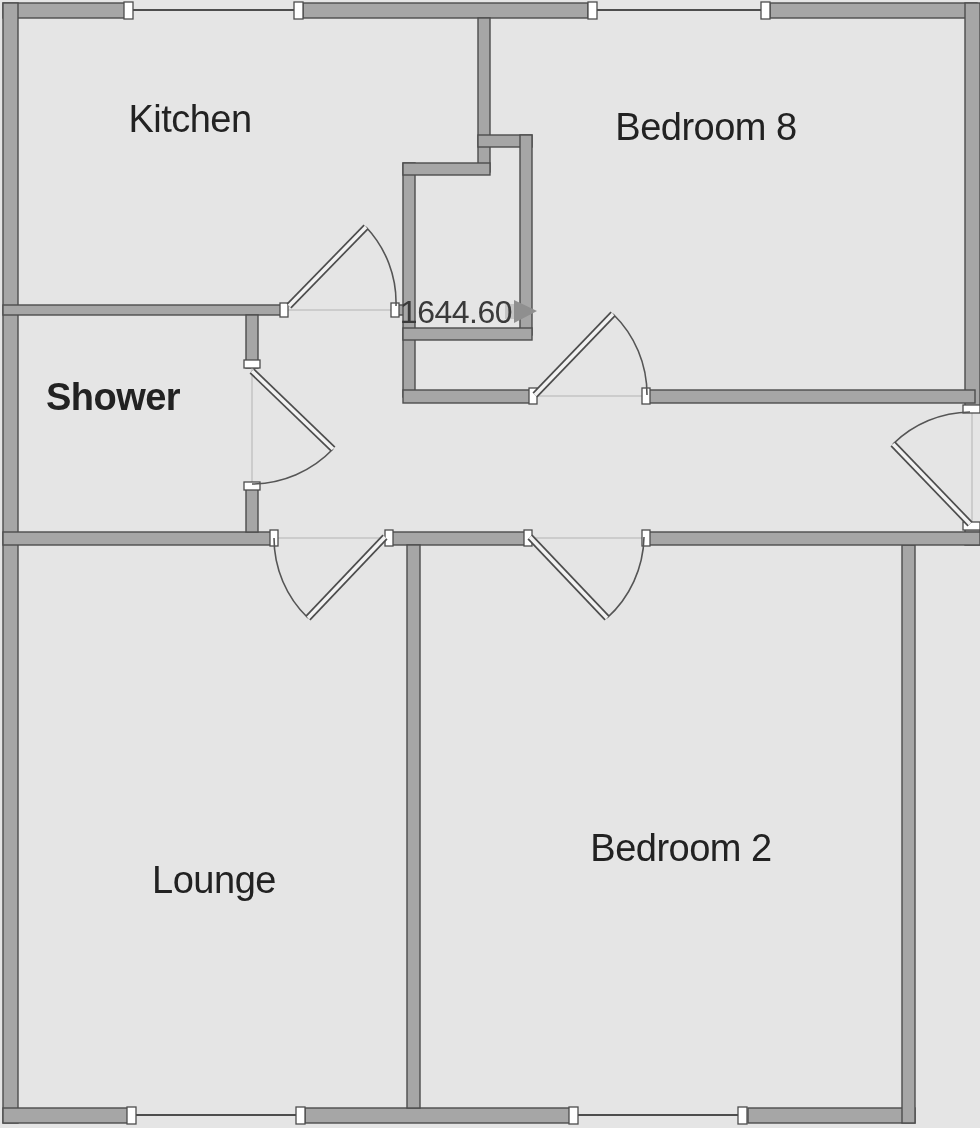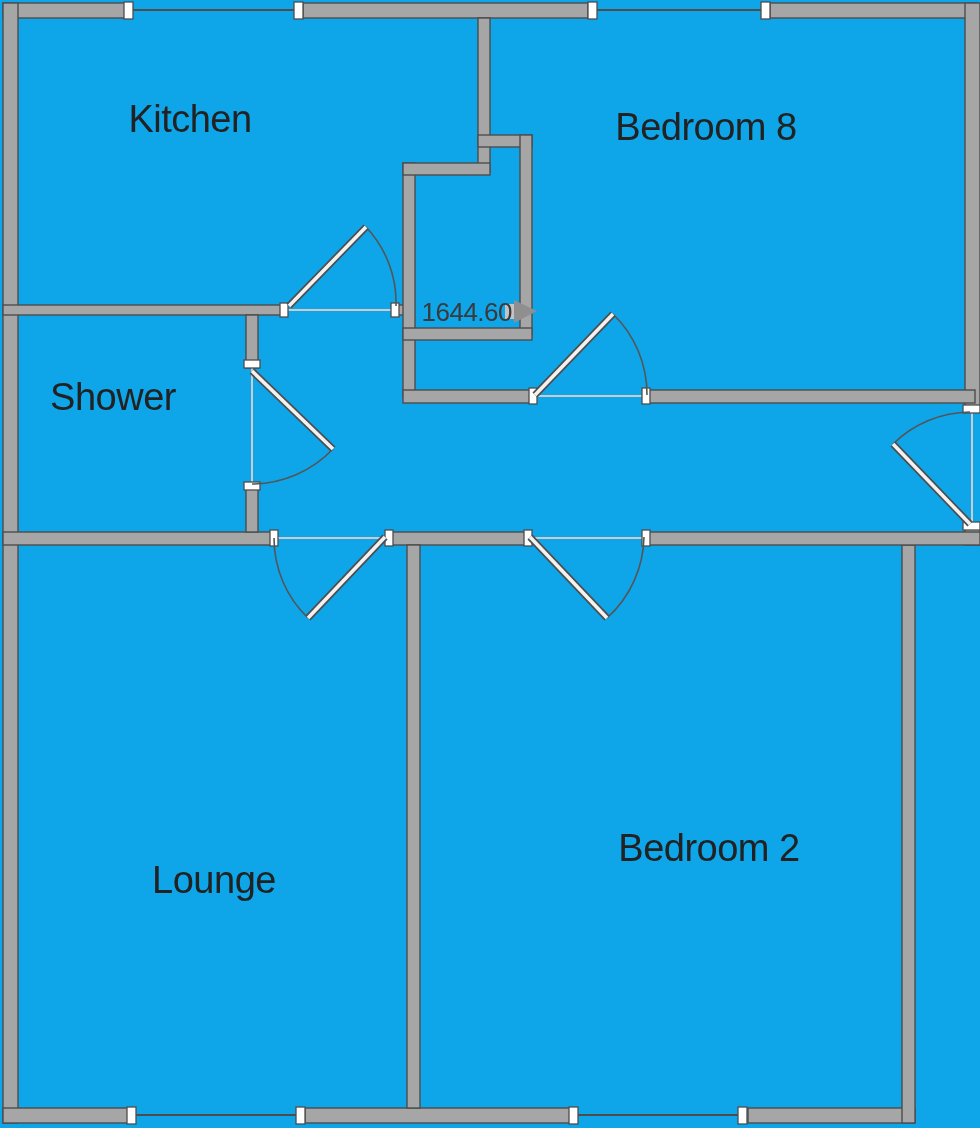--- a/index.html
+++ b/index.html
@@ -1,19 +1,19 @@
 <!DOCTYPE html>
 <html><head>
 <meta charset="utf-8">
 <style>
   html,body{margin:0;padding:0;background:#ffffff;}
   .plan{
     position:relative;
     width:980px;height:1128px;
-    background:#0ea5e9;
+    background:#e5e5e5;
     font-family:"Liberation Sans",sans-serif;
     overflow:hidden;
   }
   .plan svg{position:absolute;left:0;top:0;}
   .room-label{
     position:absolute;
     transform:translate(-50%,-50%);
     font-size:38px;
     color:#222222;
     letter-spacing:-0.5px;
@@ -25,21 +25,21 @@
     font-size:38px;
     color:#222222;
     letter-spacing:-0.5px;
     text-align:center;
     line-height:1.25;
     white-space:nowrap;
   }
   .measure-label{
     position:absolute;
     transform:translate(-100%,-50%);
-    font-size:26px;
+    font-size:32px;
     color:#3a3a3a;
     letter-spacing:-0.5px;
     white-space:nowrap;
   }
 </style>
 </head>
 <body>
 
 <div class="plan">
 
@@ -175,23 +175,23 @@
     <g>
       <rect x="505" y="304" width="9" height="15" fill="#c4c4c4"></rect>
       <polygon points="514,300 537,311 514,323" fill="#8f8f8f"></polygon>
     </g>
   </svg>
 
   <div class="room-label" style="left:190px; top:119px;">Kitchen</div>
 
   <div class="room-label" style="left:706px; top:127px;">Bedroom 8</div>
 
-  <div class="shower-label" style="left:113px; top:398px;">
+  <div class="shower-label" style="left:113px; top:398px;font-weight:bold;">
     <div>Shower</div>
   </div>
 
   <div class="room-label" style="left:214px; top:880px;">Lounge</div>
 
-  <div class="room-label" style="left:681px; top:848px;margin-left:28px;">Bedroom 2</div>
+  <div class="room-label" style="left:681px; top:848px;">Bedroom 2</div>
 
   <div class="measure-label" style="left:512px; top:312px;">1644.60</div>
 
 </div>
 
 </body></html>

